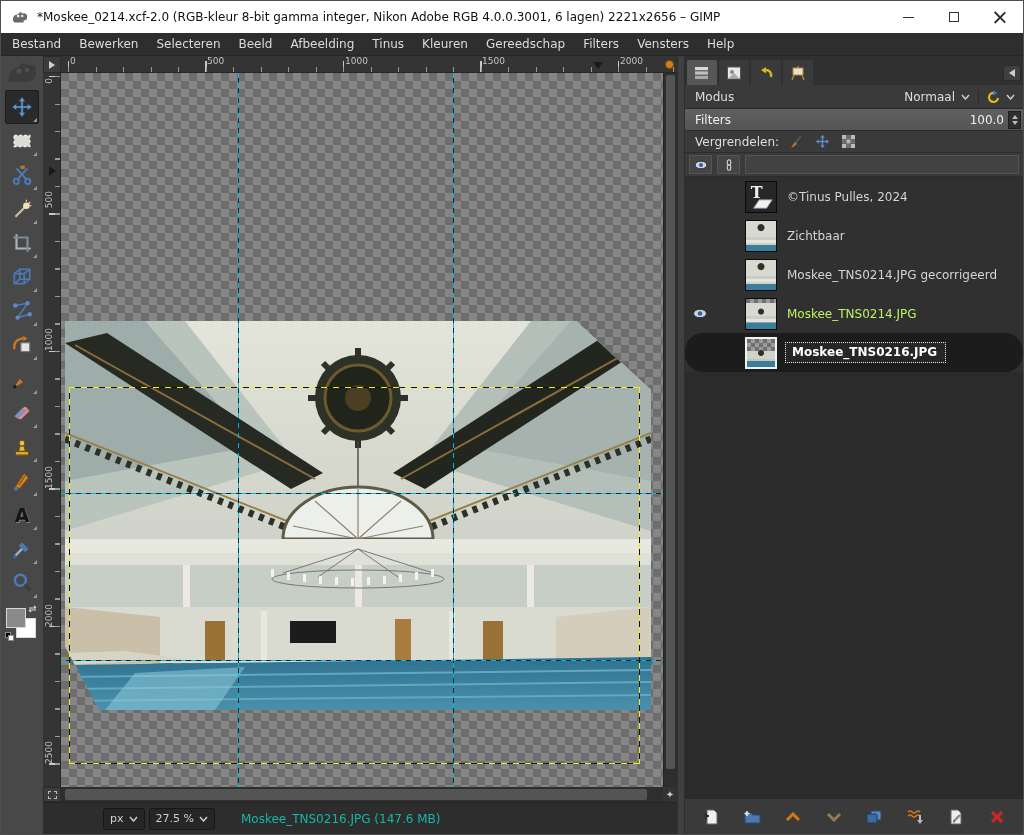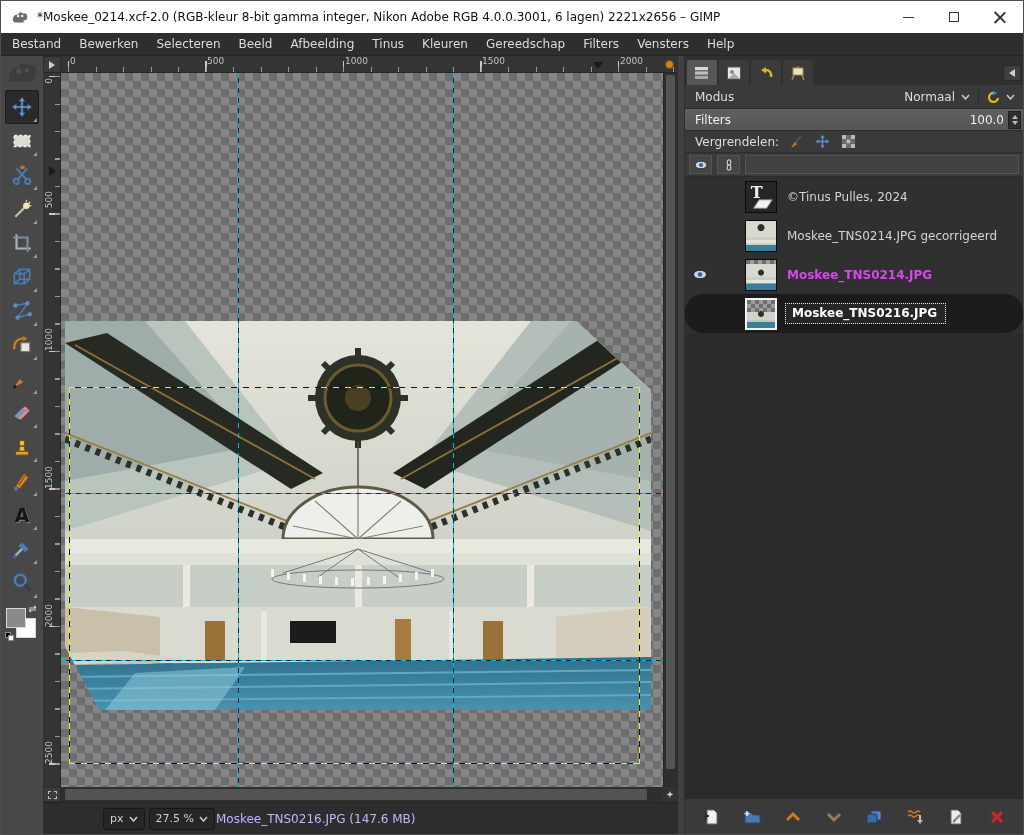--- a/index.html
+++ b/index.html
@@ -80,21 +80,21 @@
   .qmask-btn { width:18px; flex:0 0 18px; background:#3c3c3c; border:1px solid #2b2b2b; display:flex; align-items:center; justify-content:center; }
   .qmask-glyph { width:9px; height:8px; border:1px dashed #bbb; }
   .h-scrollbar { flex:1; background:#2e2e2e; position:relative; }
   .h-thumb { position:absolute; top:2px; bottom:2px; left:4px; width:582px; background:#545454; border-radius:2px; }
   .nav-corner { width:14px; flex:0 0 14px; background:#333; display:flex; align-items:center; justify-content:center; color:#cfcfcf; font-size:10px; }
 
   .statusbar { height:32px; flex:0 0 32px; background:#2d2d2d; display:flex; align-items:center; border-top:1px solid #242424; }
   .combo { height:22px; background:#262626; border:1px solid #171717; border-radius:3px; color:#cfcfcf; display:flex; align-items:center; padding:0 6px; gap:5px; font-size:11px; }
   .unit-combo { margin-left:60px; }
   .zoom-combo { margin-left:4px; }
-  .status-msg { margin-left:1px; color:#c4b5fd; }
+  .status-msg { margin-left:26px; color:#14b8a6; }
 
   .divider { width:8px; flex:0 0 8px; background:#404040; border-left:1px solid #2e2e2e; border-right:1px solid #2e2e2e; }
 
   
   .right-panel { flex:1; background:#393939; display:flex; flex-direction:column; min-width:0; }
   .dock-tabs { height:29px; flex:0 0 29px; background:#303030; display:flex; align-items:flex-end; padding:2px 2px 0 2px; gap:2px; }
   .dock-tab { width:30px; height:25px; background:#3a3a3a; display:flex; align-items:center; justify-content:center; border-radius:2px 2px 0 0; }
   .dock-tab.active { background:#565656; }
   .dock-collapse { margin-left:auto; margin-bottom:4px; width:18px; height:16px; background:#3f3f3f; border:1px solid #2a2a2a; display:flex; align-items:center; justify-content:center; }
   .dock-collapse .tri { width:0; height:0; border-top:4px solid transparent; border-bottom:4px solid transparent; border-right:6px solid #cfcfcf; }
@@ -131,21 +131,21 @@
       radial-gradient(circle at 50% 42%, #2f3129 0 2.5px, transparent 3.5px),
       linear-gradient(180deg,transparent 0 14%,#d8dad2 15% 58%,#c9cfc8 58% 68%,#e4e4dc 68% 76%,#3a7e99 80% 100%),
       repeating-conic-gradient(#9c9c9c 0% 25%,#6f6f6f 0% 50%);
       background-size:auto,auto,8px 8px; }
   .thumb-checker-lg { background-image:
       radial-gradient(circle at 50% 50%, #2f3129 0 2.5px, transparent 3.5px),
       linear-gradient(180deg,transparent 0 42%,#cfd3ca 43% 70%,#c2c8c0 70% 80%,#3a7e99 80% 100%),
       repeating-conic-gradient(#9c9c9c 0% 25%,#6f6f6f 0% 50%);
       background-size:auto,auto,8px 8px; }
   .layer-name { margin-left:10px; color:#d4d4d4; white-space:nowrap; }
-  .layer-name.bold { font-weight:bold; color:#d946ef; }
+  .layer-name.bold { font-weight:normal; color:#bef264; }
   .name-editbox { margin-left:8px; border:1px dotted #e8e8e8; padding:2px 8px 3px 6px; font-weight:bold; color:#ffffff; background:#262626; }
 
   .panel-filler { flex:1; background:#2b2b2b; }
   .panel-actions { height:36px; flex:0 0 36px; background:#3a3a3a; border-top:1px solid #2a2a2a; display:flex; align-items:center; justify-content:space-around; padding:0 6px; }
   .act-btn { width:30px; height:26px; display:flex; align-items:center; justify-content:center; border-radius:3px; }
 
   .chev { width:9px; height:6px; }
 </style>
 </head>
 <body>
@@ -618,20 +618,26 @@
         <div class="layer-row">
           <div class="cell-eye"></div>
           <div class="cell-link"></div>
           <svg class="thumb" viewBox="0 0 32 32" style="background:#262626">
             <text x="5" y="17" font-size="17" font-weight="bold" fill="#f0f0f0" font-family="DejaVu Serif, serif">T</text>
             <polygon points="8,28 14,19 28,19 22,28" fill="#f2f2f2" stroke="#888"></polygon>
           </svg>
           <span class="layer-name">©Tinus Pulles, 2024</span>
         </div>
 
+        <div class="layer-row">
+          <div class="cell-eye"></div>
+          <div class="cell-link"></div>
+          <div class="thumb thumb-photo"></div>
+          <span class="layer-name">Zichtbaar</span>
+        </div>
 
         <div class="layer-row">
           <div class="cell-eye"></div>
           <div class="cell-link"></div>
           <div class="thumb thumb-photo"></div>
           <span class="layer-name">Moskee_TNS0214.JPG gecorrigeerd</span>
         </div>
 
         <div class="layer-row">
           <div class="cell-eye">

